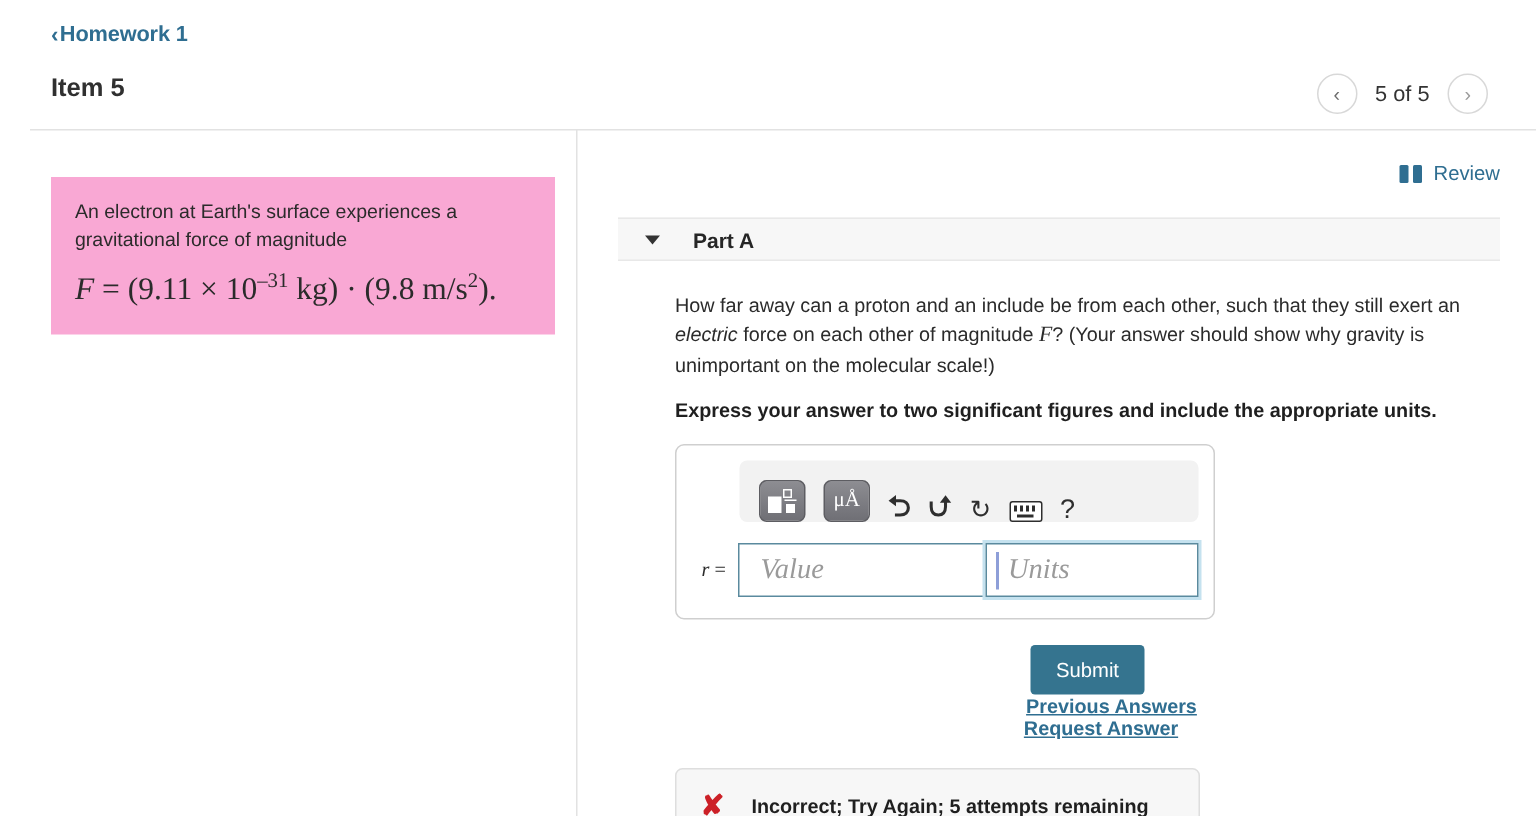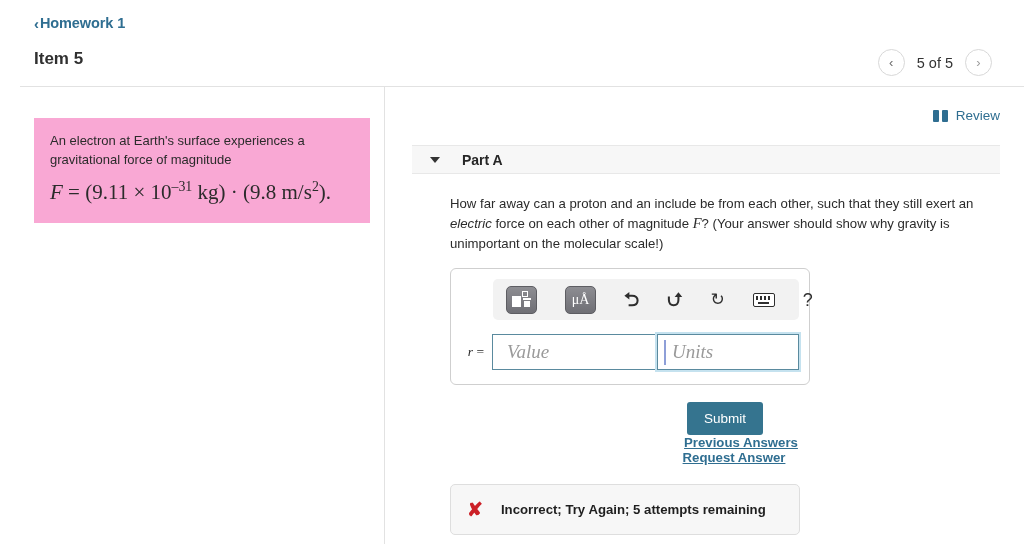--- a/index.html
+++ b/index.html
@@ -209,23 +209,23 @@
     border-radius: 6px;
     background: #ffffff;
     padding: 10px 10px 14px 10px;
   }
   .mathbar {
     background: #f2f2f2;
     border-radius: 5px;
     height: 41px;
     margin: 0 0 0 32px;
     display: flex;
-    align-items: center;
+    align-items: flex-end;
     padding: 0 13px;
-    gap: 28px;
+    gap: 12px;
   }
   .mbtn {
     width: 31px; height: 28px;
     border-radius: 5px;
     background: linear-gradient(#8d8d92, #6f6f75);
     border: 1px solid #5d5d62;
     display: flex;
     align-items: center;
     justify-content: center;
     cursor: pointer;
@@ -424,20 +424,21 @@
       <span class="caret"></span>
       <span class="part-label">Part A</span>
     </div>
 
     <div class="part-body">
 
       <div class="question">
         <span>How far away can a proton and an include be from each other, such that they still exert an </span><em>electric</em><span> force on each other of magnitude </span><span class="qvar">F</span><span>? (Your answer should show why gravity is unimportant on the molecular scale!)</span>
       </div>
 
+      <div class="instruction">Express your answer to two significant figures and include the appropriate units.</div>
 
       <div class="answer-box">
 
         <div class="mathbar">
           <span class="mbtn">
             <span class="tpl-icon">
               <i class="b1"></i>
                 <i class="b2"></i>
                 <i class="b5"></i>
                 <i class="b6"></i>

